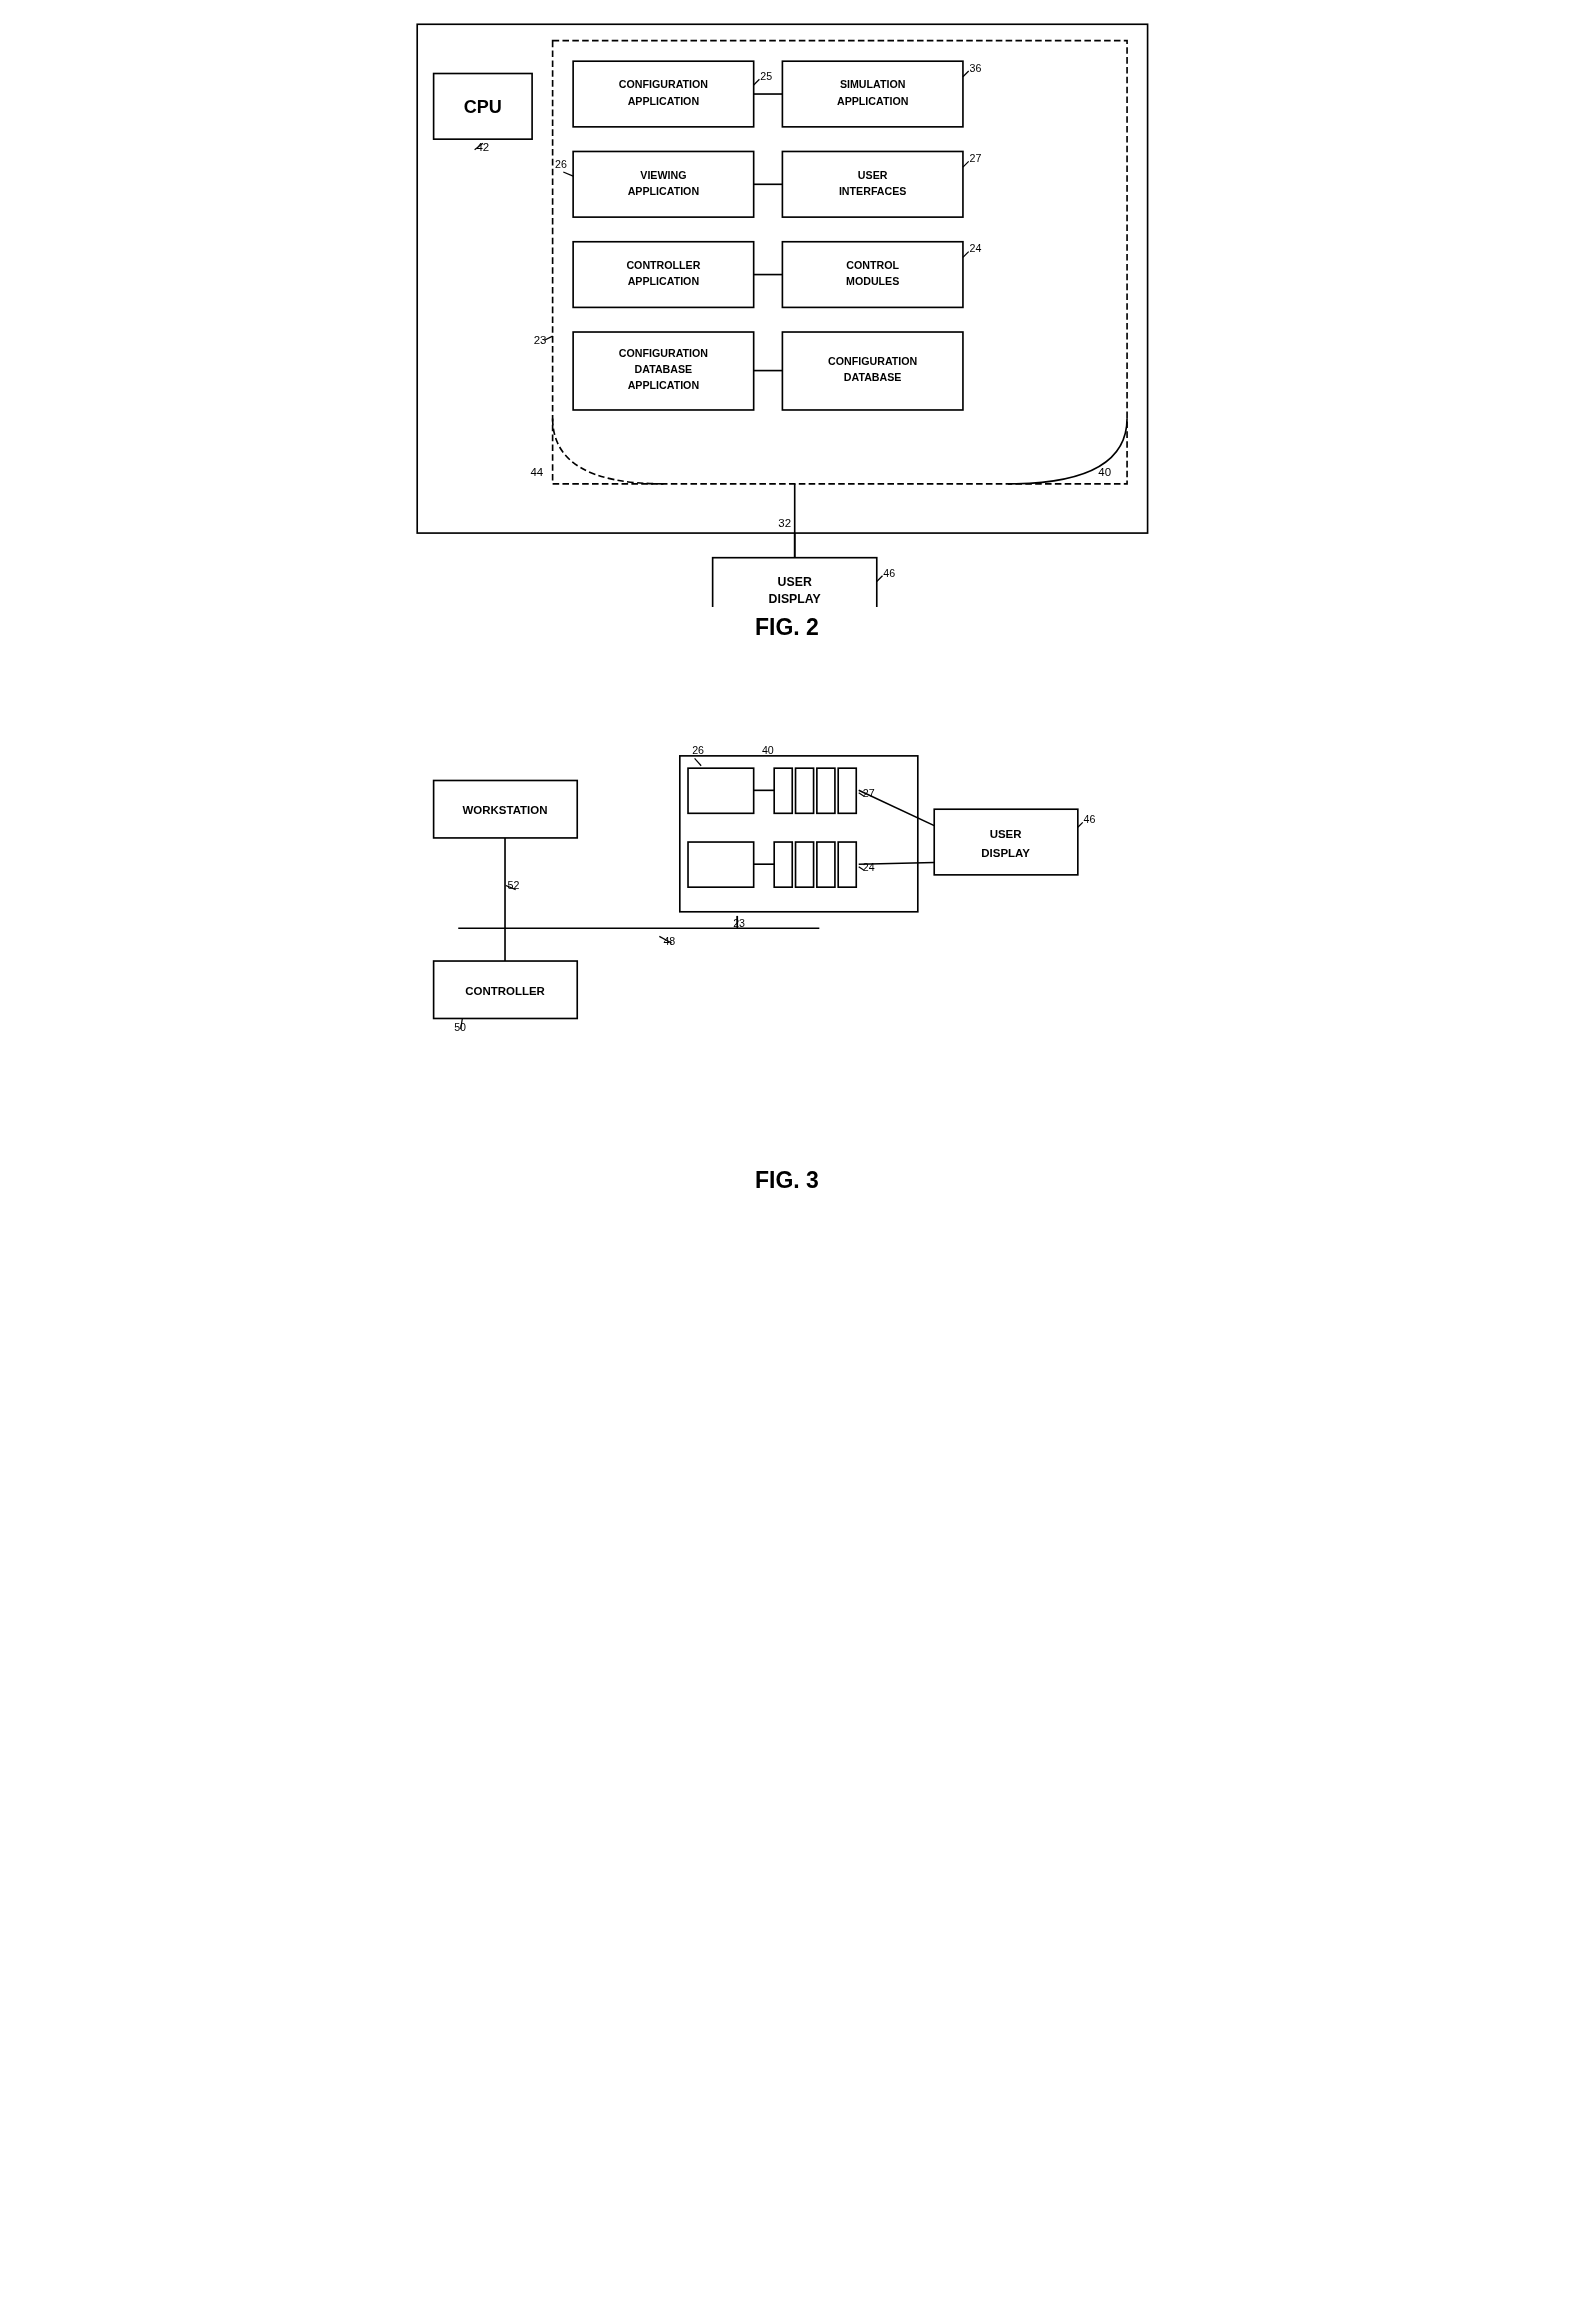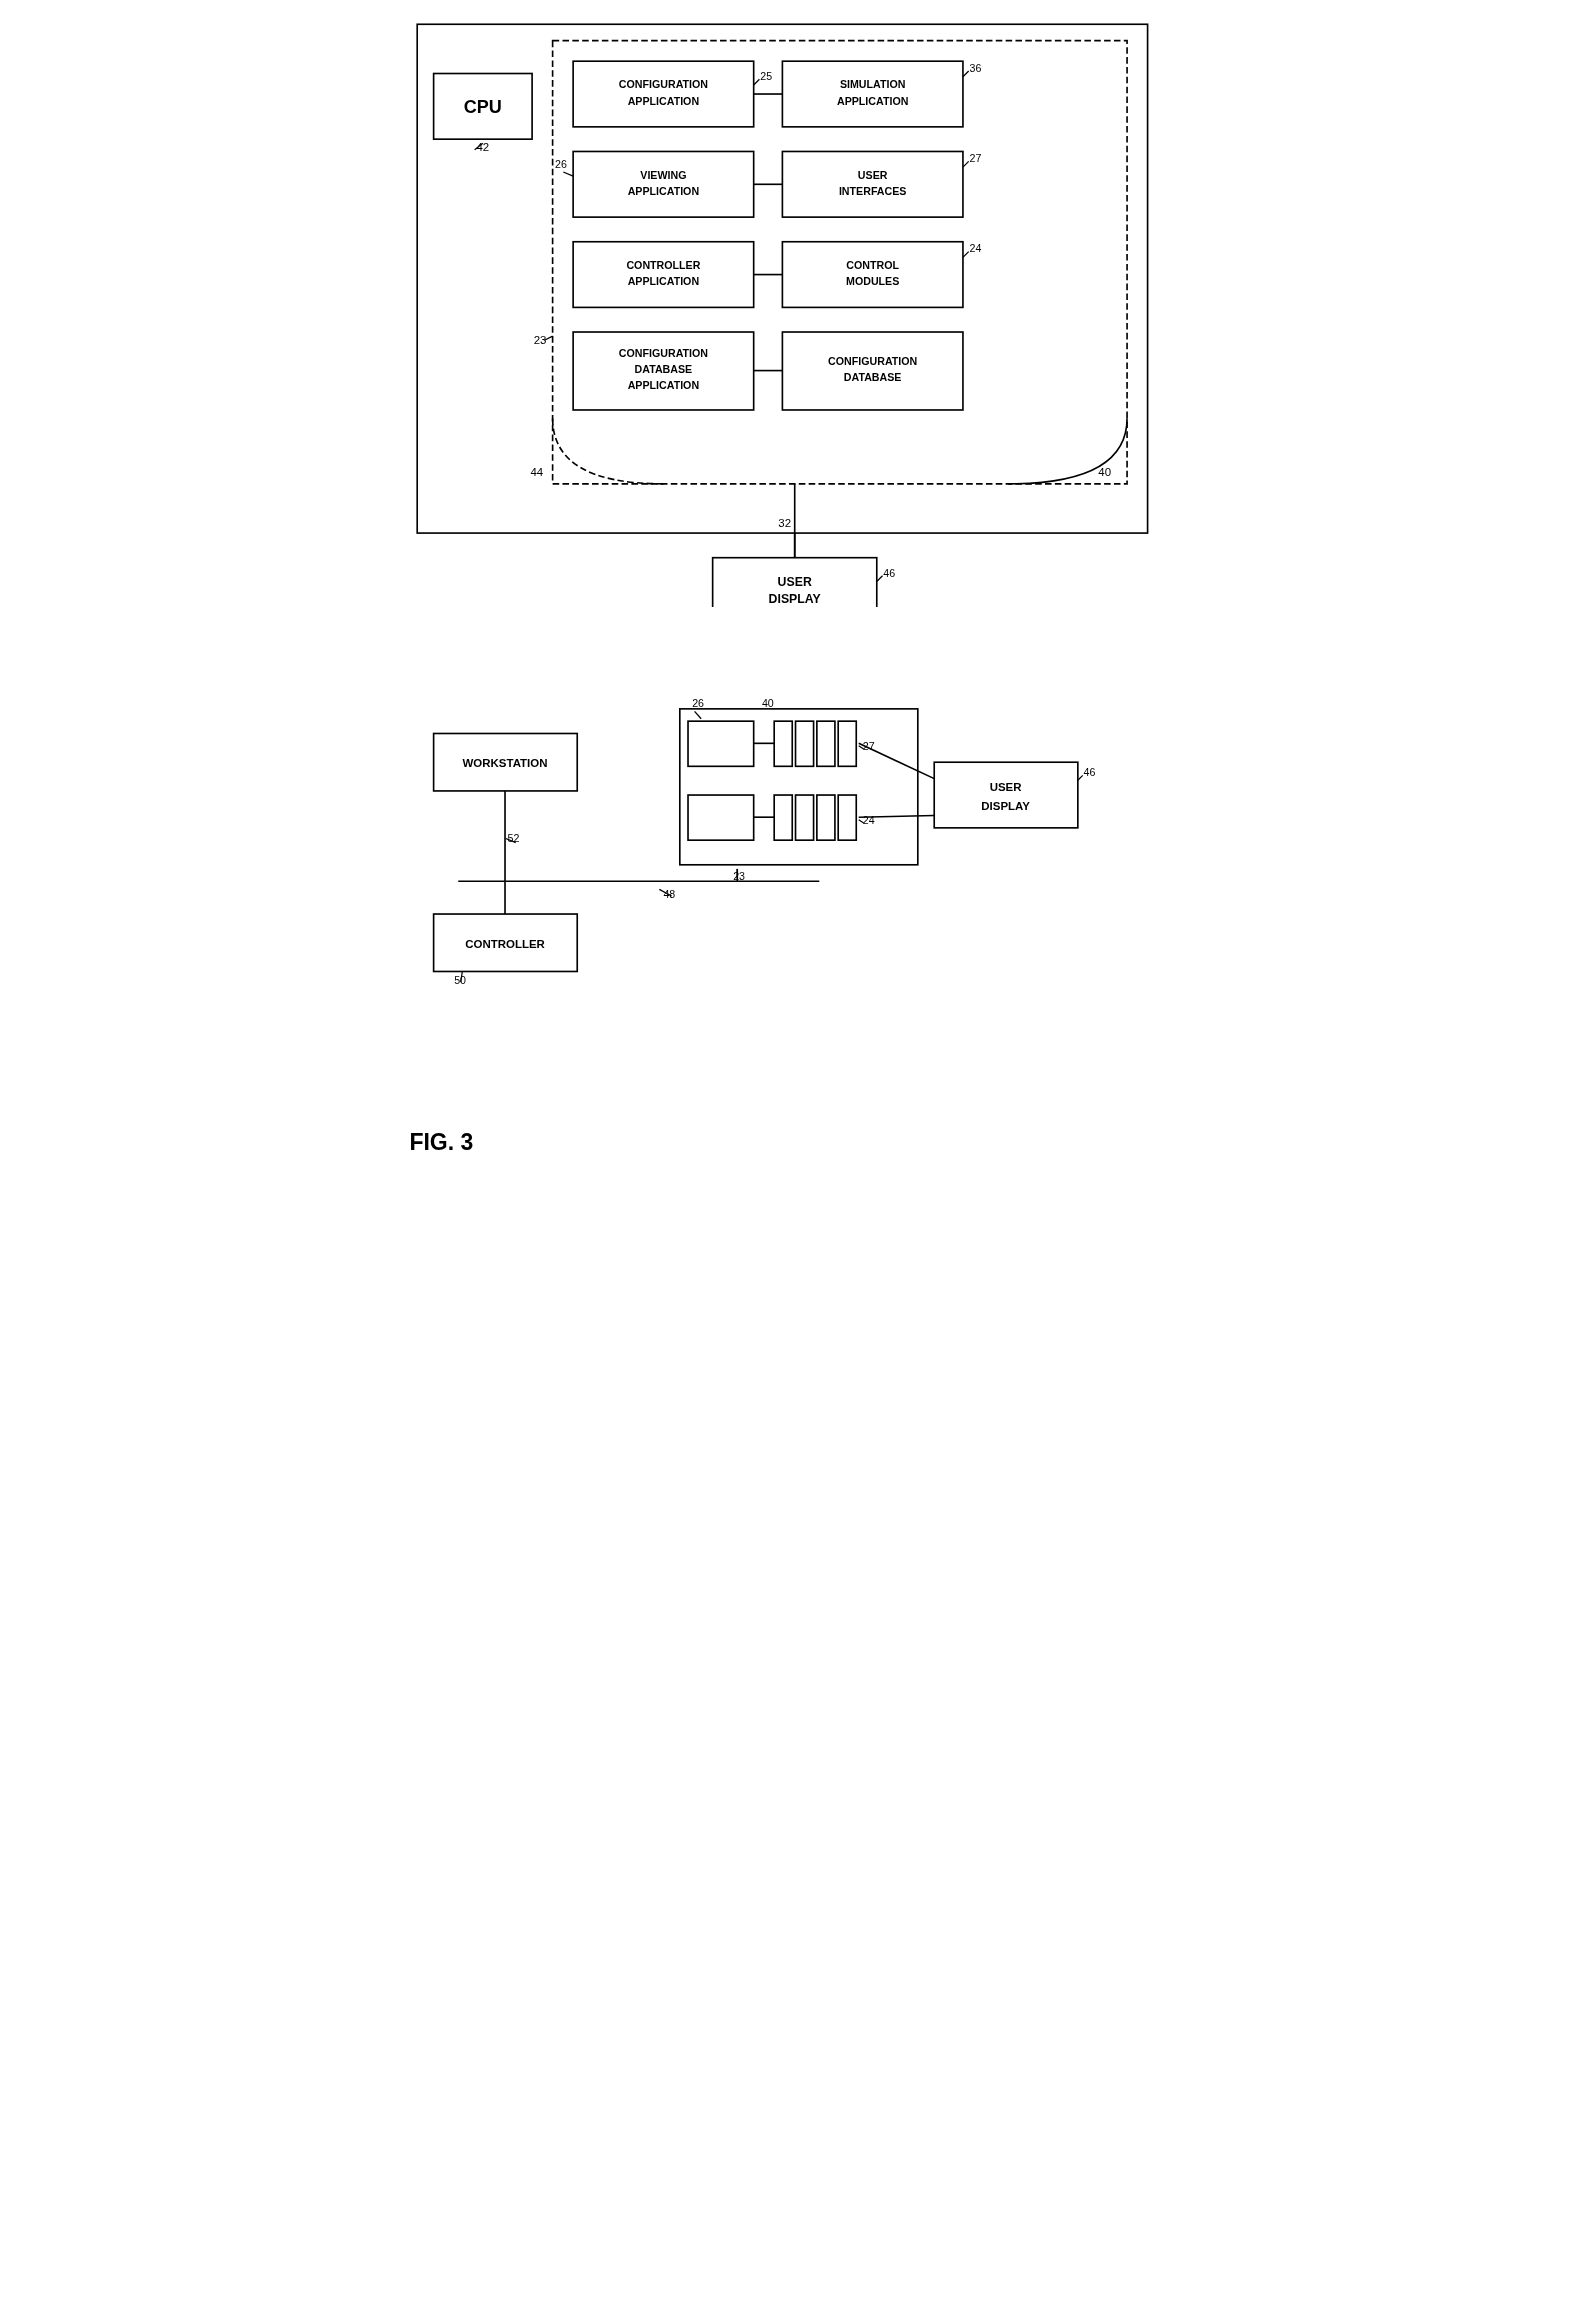--- a/index.html
+++ b/index.html
@@ -115,20 +115,21 @@
       <text x="470" y="715" text-anchor="middle" font-size="15" font-weight="bold">DISPLAY</text>
 
       <text x="578" y="683" font-size="13">46</text>
       <line x1="570" y1="689" x2="577" y2="682" stroke="black" stroke-width="1.5"></line>
 
       <line x1="470" y1="630" x2="470" y2="660" stroke="black" stroke-width="2"></line>
 
     </svg>
 
     
+    <div style="text-align:center; font-size:23px; font-weight:bold; margin-top:4.1px; margin-bottom:16.4px;">FIG. 2</div>
   </div>
 
   <div style="width:755px; position:relative; margin:0 auto; margin-top:8.2px;">
     <svg viewBox="0 0 920 580" width="755" height="476" xmlns="http://www.w3.org/2000/svg" style="font-family: Arial, sans-serif;">
 
       <rect x="30" y="120" width="175" height="70" fill="white" stroke="black" stroke-width="2"></rect>
       <text x="117" y="161" text-anchor="middle" font-size="14" font-weight="bold">WORKSTATION</text>
 
       <line x1="117" y1="190" x2="117" y2="300" stroke="black" stroke-width="2"></line>
 
@@ -191,17 +192,17 @@
       <rect x="640" y="155" width="175" height="80" fill="white" stroke="black" stroke-width="2"></rect>
       <text x="727" y="190" text-anchor="middle" font-size="14" font-weight="bold">USER</text>
       <text x="727" y="213" text-anchor="middle" font-size="14" font-weight="bold">DISPLAY</text>
 
       <text x="822" y="172" font-size="13">46</text>
       <line x1="815" y1="177" x2="821" y2="171" stroke="black" stroke-width="1.5"></line>
 
     </svg>
 
     
-    <div style="font-size:23px; font-weight:bold; margin-top:15px;">FIG. 3</div>
+    <div style="text-align:center; font-size:23px; font-weight:bold; margin-top:6px;">FIG. 3</div>
   </div>
 
 </div>
 
 
 </body></html>

